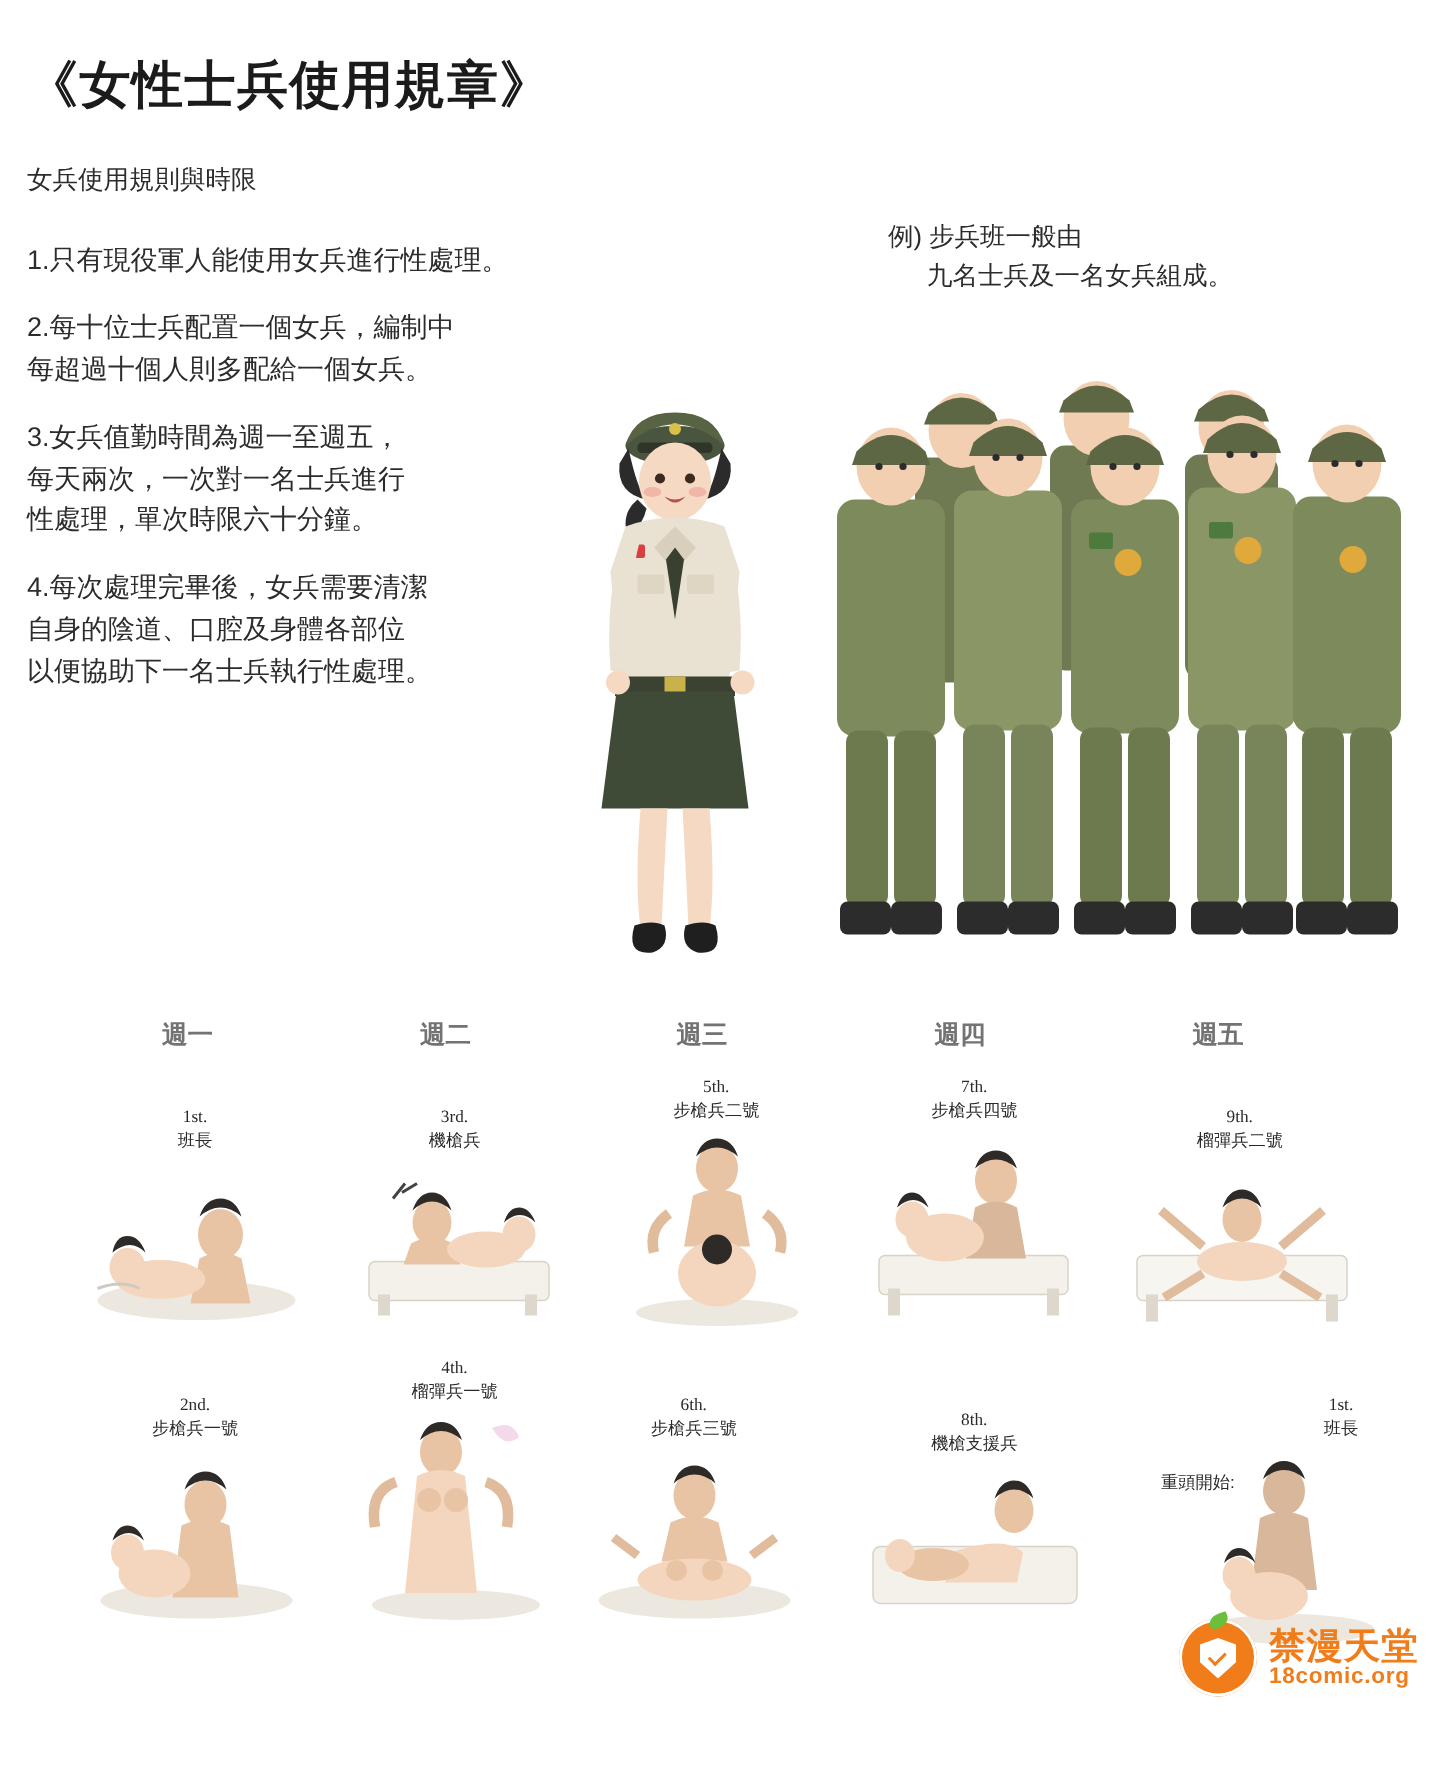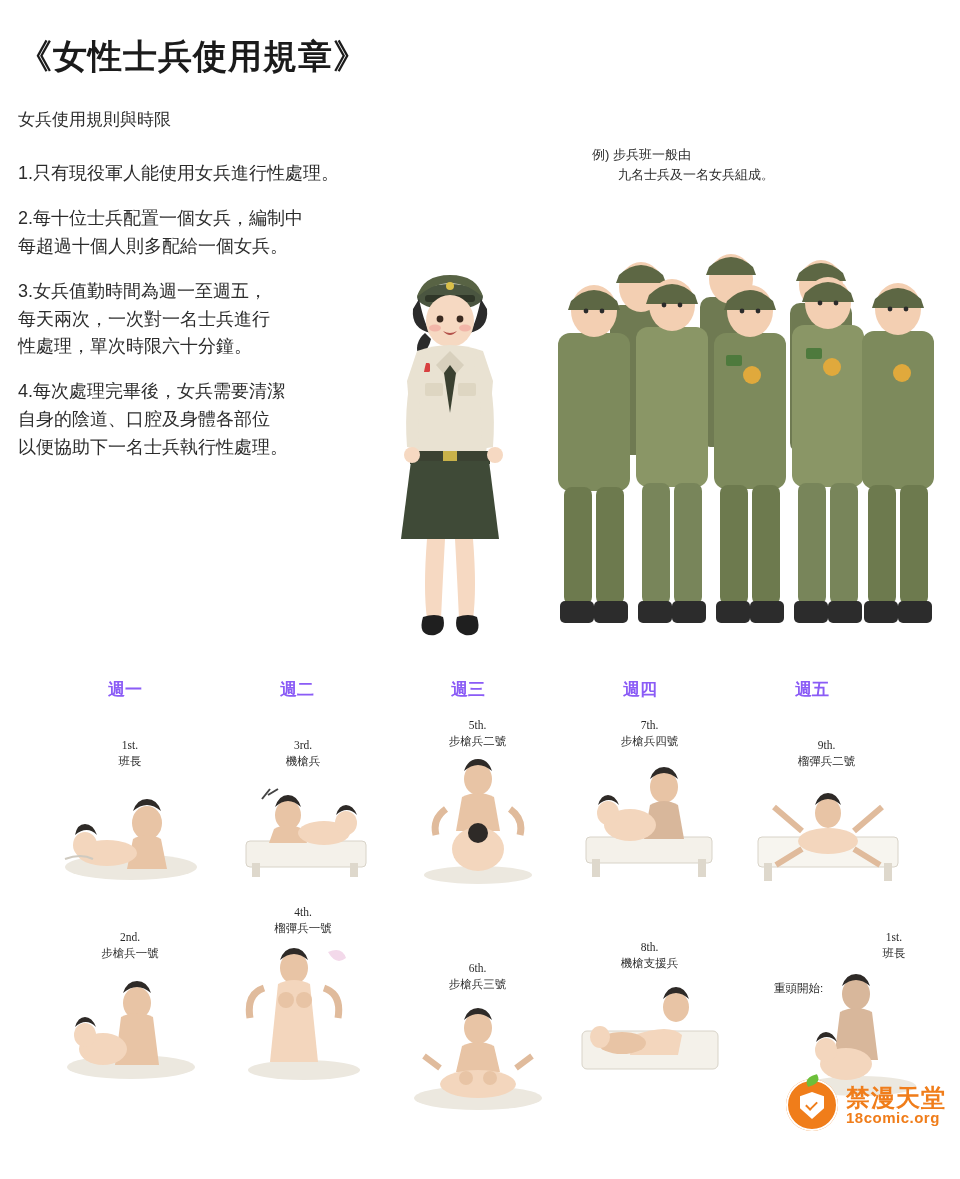--- a/index.html
+++ b/index.html
@@ -52,21 +52,21 @@
     color: #2c2c2c;
     margin-bottom: 17px;
   }
   .rule .ln { display: block; }
 
   
   .example-note {
     position: absolute;
     left: 592px;
     top: 145px;
-    font-size: 13px;
+    font-size: 17px;
     line-height: 1.5;
     color: #2c2c2c;
   }
   .example-note .ln2 { display: block; padding-left: 26px; }
 
   
   .art {
     position: absolute;
     overflow: hidden;
   }
@@ -84,21 +84,21 @@
     position: absolute;
     left: 0;
     top: 678px;
     width: 960px;
     height: 24px;
   }
   .weekday {
     position: absolute;
     font-size: 17px;
     font-weight: bold;
-    color: #8b5cf6;
+    color: #737373;
     text-align: center;
     width: 110px;
   }
 
   
   .scene {
     position: absolute;
   }
   .scene-caption {
     text-align: center;
@@ -454,21 +454,21 @@
         <path d="M64 20 q14 -12 28 0 q-4 -12 -14 -12 q-10 0 -14 12z" fill="#2e2a27"></path>
         <path d="M62 46 q16 -8 32 0 l6 34 l-44 0z" fill="#e8c4a5"></path>
         <ellipse cx="78" cy="98" rx="26" ry="22" fill="#f3d6bd"></ellipse>
         <circle cx="78" cy="82" r="10" fill="#2e2a27"></circle>
         <path d="M46 58 q-14 10 -10 26" stroke="#e0bb9c" stroke-width="7" fill="none"></path>
         <path d="M110 58 q14 10 10 26" stroke="#e0bb9c" stroke-width="7" fill="none"></path>
       </svg>
     </div>
   </div>
 
-  <div class="scene" style="left:400px; top:930px; width:155px;margin-top:31px;">
+  <div class="scene" style="left:385px; top:930px; width:155px;">
     <div class="scene-caption">
       <span class="num">6th.</span>
       <span class="role">步槍兵三號</span>
     </div>
     <div class="scene-art">
       <svg width="155" height="120" viewBox="0 0 155 120" aria-hidden="true">
         <ellipse cx="78" cy="104" rx="64" ry="12" fill="#ece8df"></ellipse>
         <ellipse cx="78" cy="34" rx="14" ry="16" fill="#e8c4a5"></ellipse>
         <path d="M64 26 q14 -12 28 0 q-4 -12 -14 -12 q-10 0 -14 12z" fill="#2e2a27"></path>
         <path d="M62 52 q16 -8 32 0 l6 26 l-44 0z" fill="#e8c4a5"></path>

